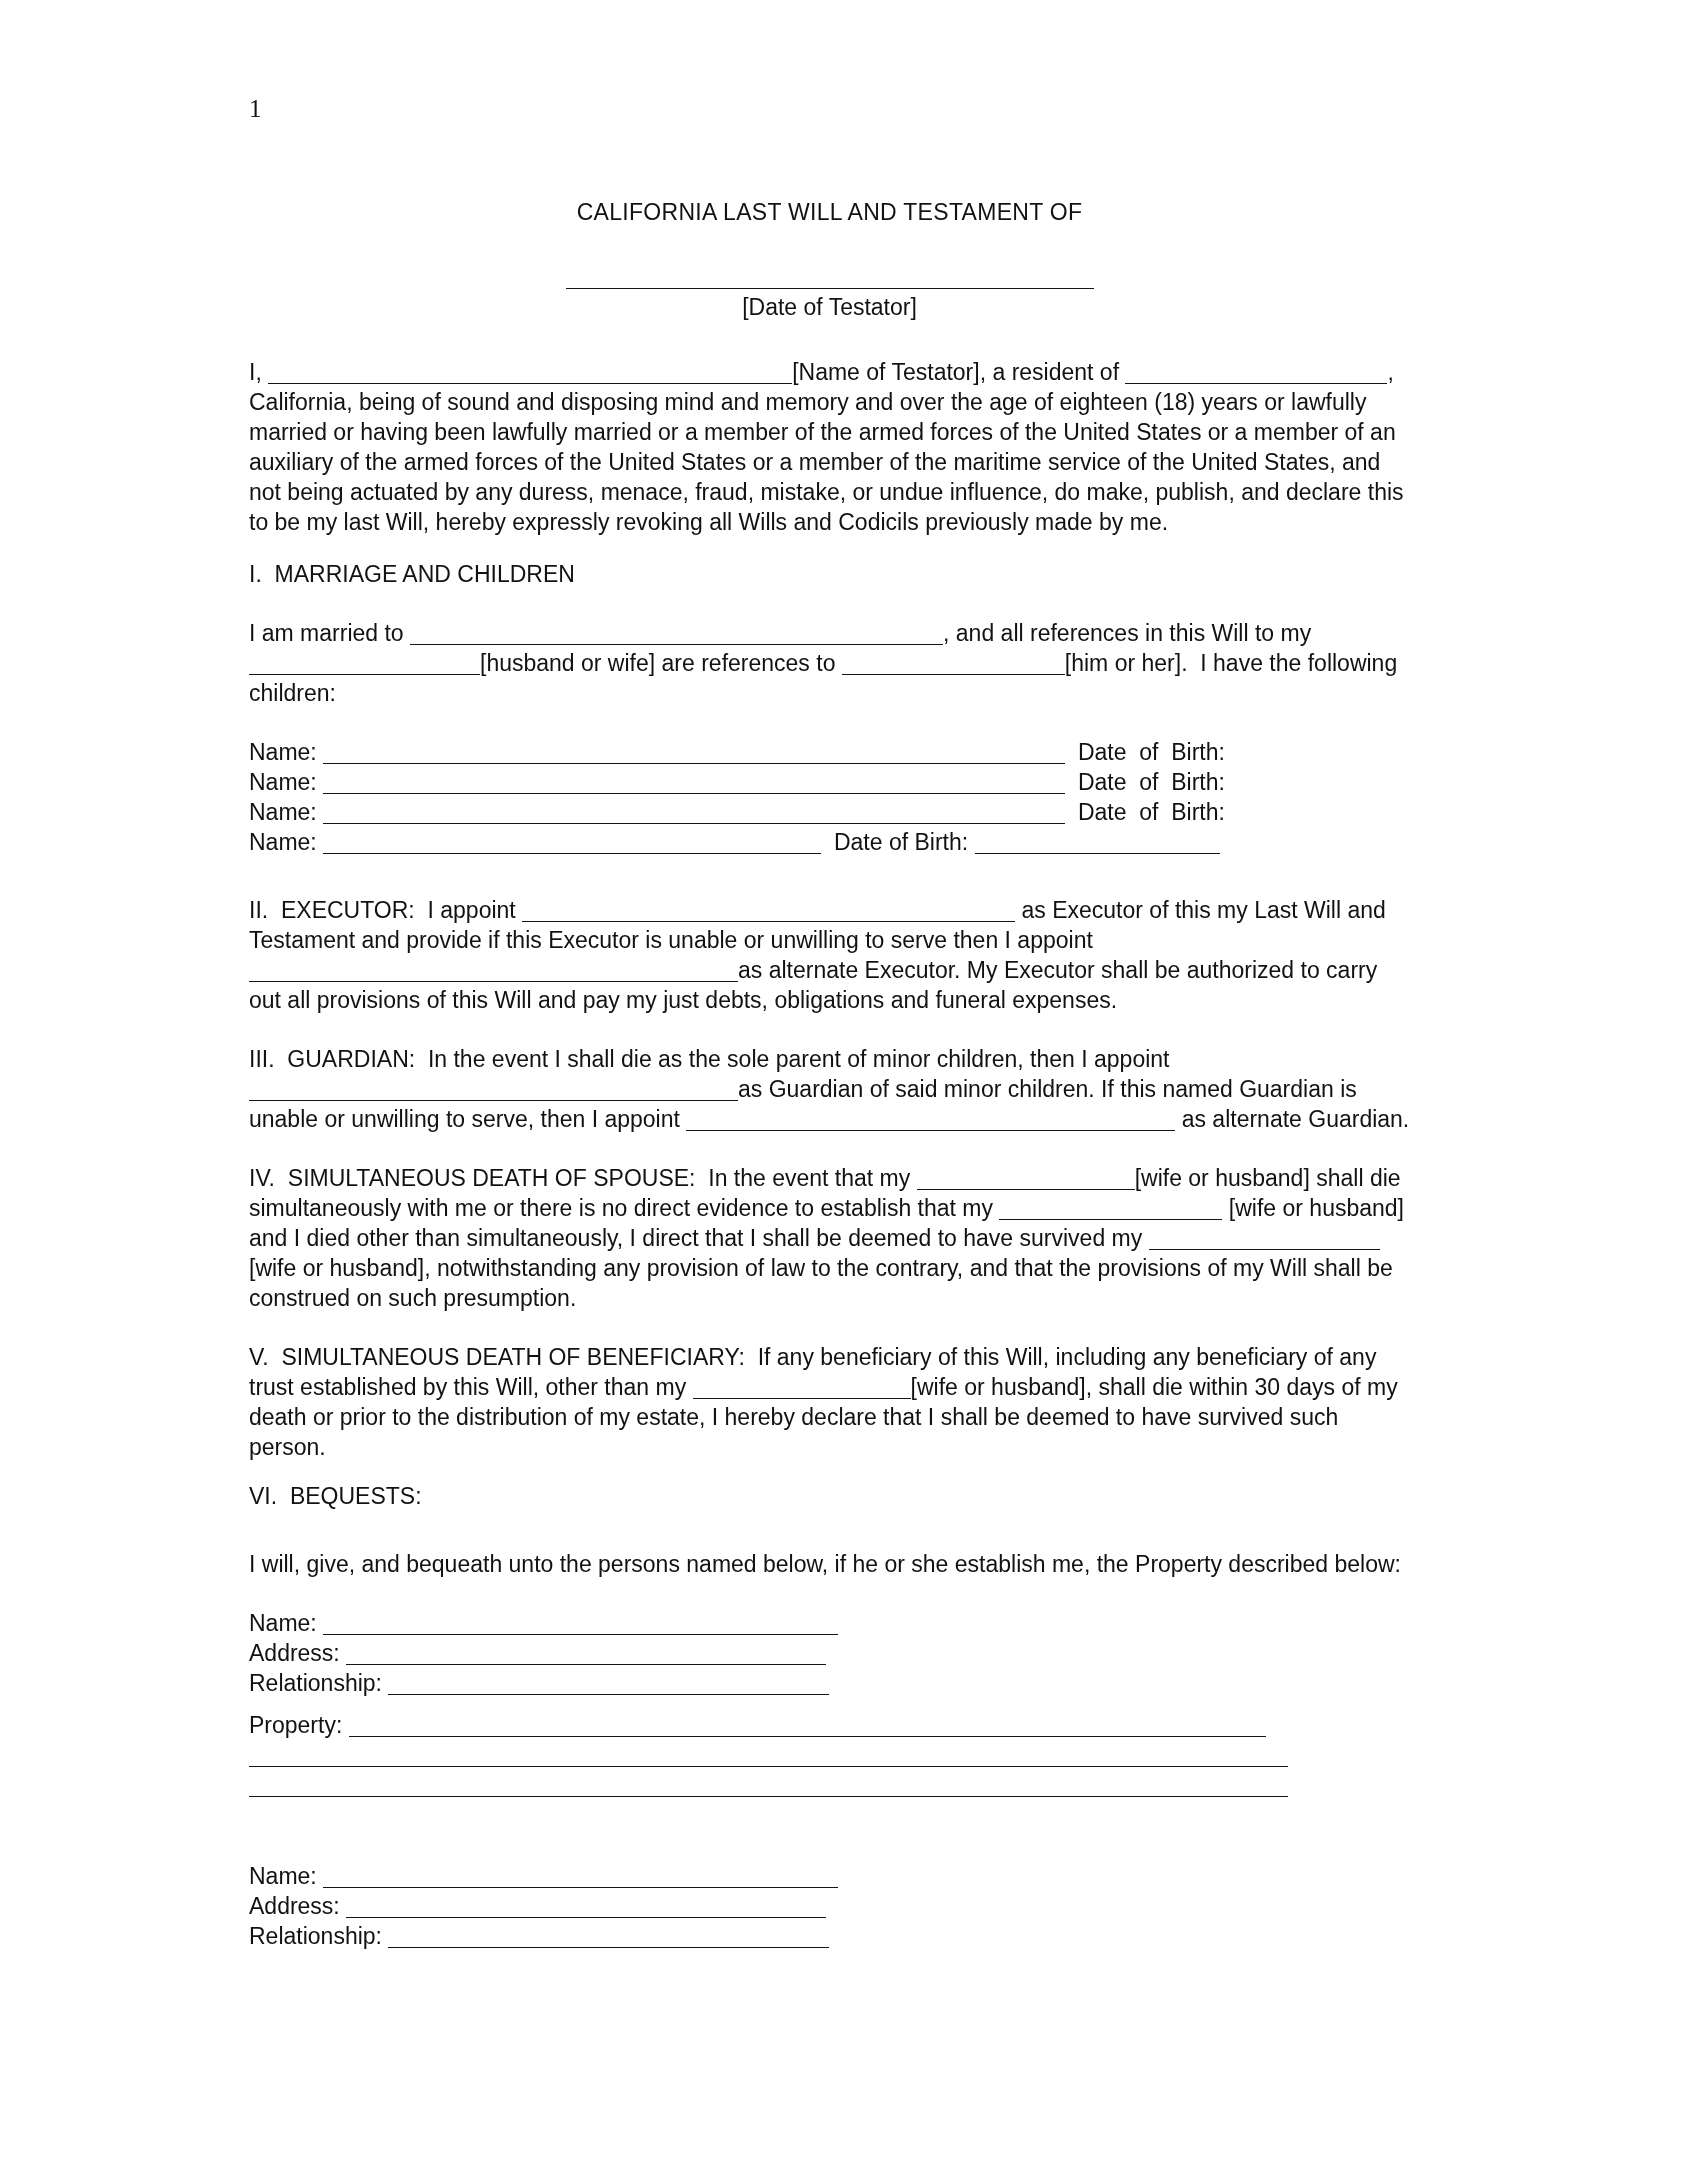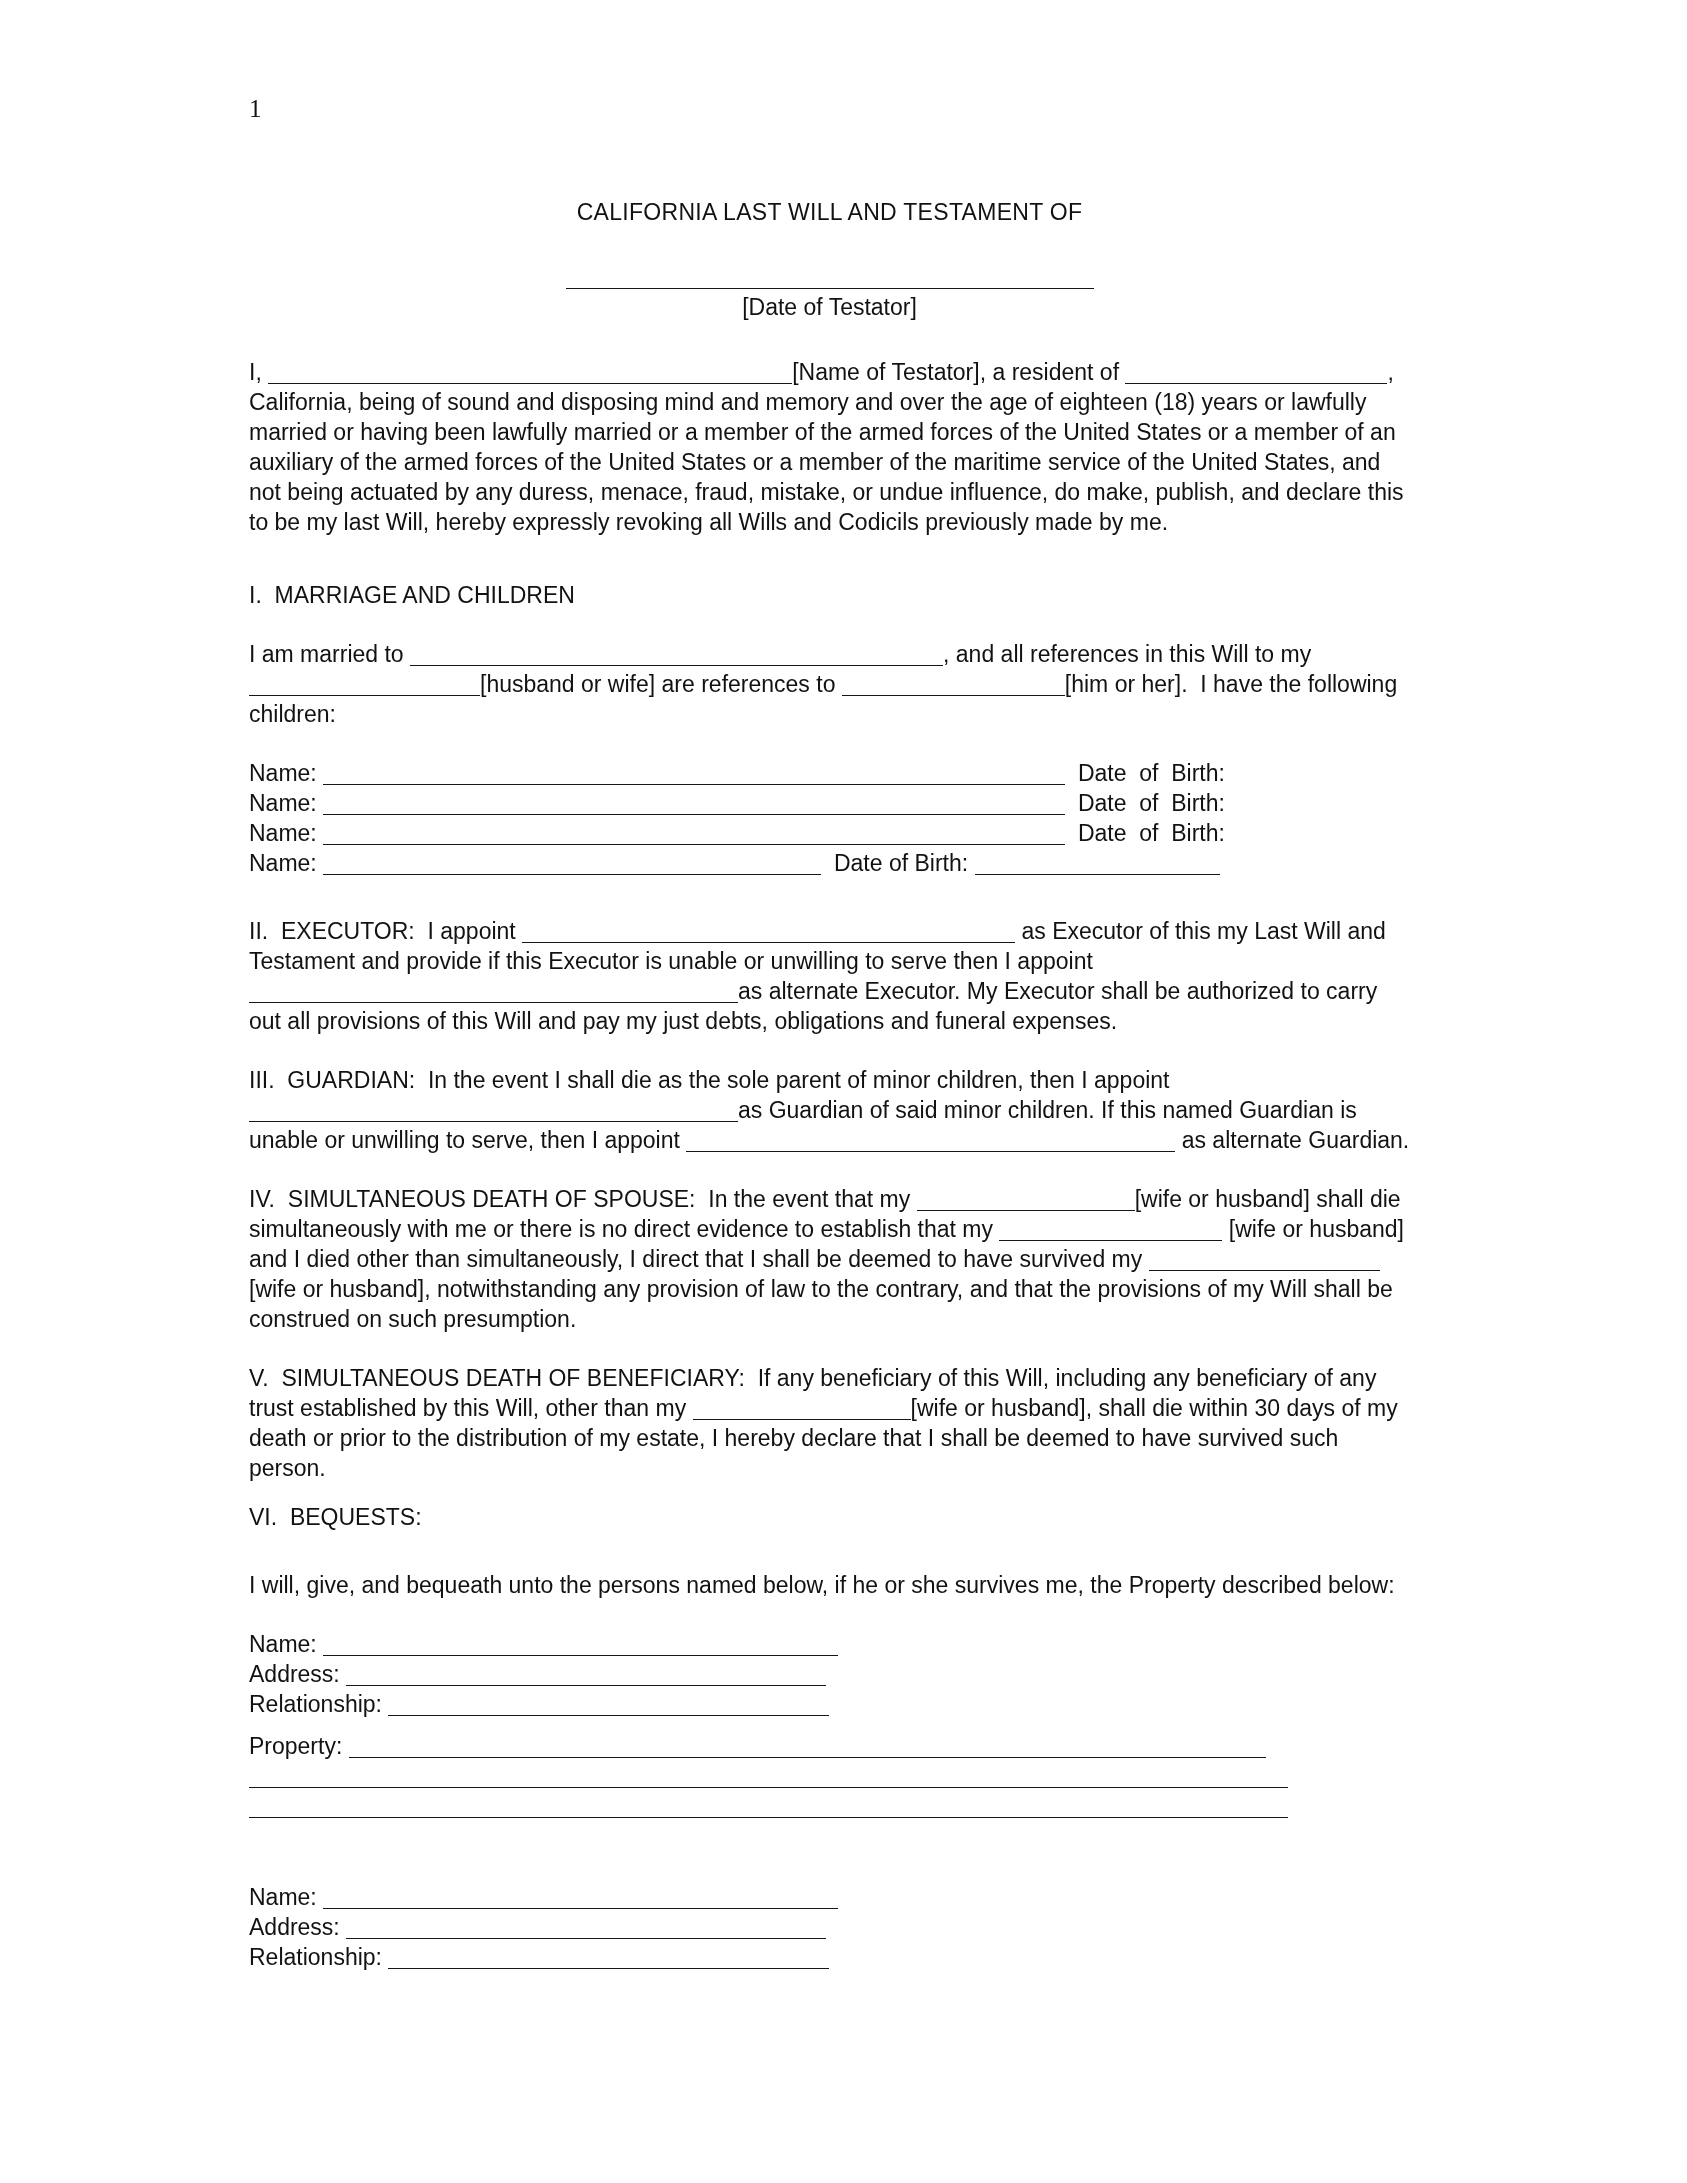--- a/index.html
+++ b/index.html
@@ -47,32 +47,32 @@
 
 <div class="page">
   <div class="page-number">1</div>
 
   <h1 class="doc-title">CALIFORNIA LAST WILL AND TESTAMENT OF</h1>
 
   <div id="doc-body">
       <div class="block" style="margin-top: 35px; text-align: center;"><span class="blank" style="width: 528px;"></span></div>
       <div class="block" style="margin-top: 0px; text-align: center;"><span class="t">[Date of Testator]</span></div>
       <div class="block" style="margin-top: 35px;"><span class="t">I, </span><span class="blank" style="width: 524px;"></span><span class="t">[Name of Testator], a resident of </span><span class="blank" style="width: 262px;"></span><span class="t">, California, being of sound and disposing mind and memory and over the age of eighteen (18) years or lawfully married or having been lawfully married or a member of the armed forces of the United States or a member of an auxiliary of the armed forces of the United States or a member of the maritime service of the United States, and not being actuated by any duress, menace, fraud, mistake, or undue influence, do make, publish, and declare this to be my last Will, hereby expressly revoking all Wills and Codicils previously made by me.</span></div>
-      <div class="block" style="margin-top: 43px;"><span class="t">I.  MARRIAGE AND CHILDREN</span></div>
+      <div class="block" style="margin-top: 22px;"><span class="t">I.  MARRIAGE AND CHILDREN</span></div>
       <div class="block" style="margin-top: 29px;"><span class="t">I am married to </span><span class="blank" style="width: 533px;"></span><span class="t">, and all references in this Will to my </span><span class="blank" style="width: 231px;"></span><span class="t">[husband or wife] are references to </span><span class="blank" style="width: 223px;"></span><span class="t">[him or her].  I have the following children:</span></div>
       <div class="block" style="margin-top: 29px;"><span class="b">Name:</span><span class="t"> </span><span class="blank" style="width: 742px;"></span><span class="t">  </span><span class="b">Date  of  Birth:</span></div>
       <div class="block" style="margin-top: 0px;"><span class="b">Name:</span><span class="t"> </span><span class="blank" style="width: 742px;"></span><span class="t">  </span><span class="b">Date  of  Birth:</span></div>
       <div class="block" style="margin-top: 0px;"><span class="b">Name:</span><span class="t"> </span><span class="blank" style="width: 742px;"></span><span class="t">  </span><span class="b">Date  of  Birth:</span></div>
       <div class="block" style="margin-top: 0px;"><span class="b">Name:</span><span class="t"> </span><span class="blank" style="width: 498px;"></span><span class="t">  </span><span class="b">Date of Birth:</span><span class="t"> </span><span class="blank" style="width: 245px;"></span></div>
       <div class="block" style="margin-top: 38px;"><span class="t">II.  EXECUTOR:  I appoint </span><span class="blank" style="width: 493px;"></span><span class="t"> as Executor of this my Last Will and Testament and provide if this Executor is unable or unwilling to serve then I appoint </span><span class="blank" style="width: 489px;"></span><span class="t">as alternate Executor. My Executor shall be authorized to carry out all provisions of this Will and pay my just debts, obligations and funeral expenses.</span></div>
       <div class="block" style="margin-top: 29px;"><span class="t">III.  GUARDIAN:  In the event I shall die as the sole parent of minor children, then I appoint </span><span class="blank" style="width: 489px;"></span><span class="t">as Guardian of said minor children. If this named Guardian is unable or unwilling to serve, then I appoint </span><span class="blank" style="width: 489px;"></span><span class="t"> as alternate Guardian.</span></div>
       <div class="block" style="margin-top: 29px;"><span class="t">IV.  SIMULTANEOUS DEATH OF SPOUSE:  In the event that my </span><span class="blank" style="width: 218px;"></span><span class="t">[wife or husband] shall die simultaneously with me or there is no direct evidence to establish that my </span><span class="blank" style="width: 223px;"></span><span class="t"> [wife or husband] and I died other than simultaneously, I direct that I shall be deemed to have survived my </span><span class="blank" style="width: 231px;"></span><span class="t">[wife or husband], notwithstanding any provision of law to the contrary, and that the provisions of my Will shall be construed on such presumption.</span></div>
       <div class="block" style="margin-top: 29px;"><span class="t">V.  SIMULTANEOUS DEATH OF BENEFICIARY:  If any beneficiary of this Will, including any beneficiary of any trust established by this Will, other than my </span><span class="blank" style="width: 218px;"></span><span class="t">[wife or husband], shall die within 30 days of my death or prior to the distribution of my estate, I hereby declare that I shall be deemed to have survived such person.</span></div>
       <div class="block" style="margin-top: 19px;"><span class="t">VI.  BEQUESTS:</span></div>
-      <div class="block" style="margin-top: 38px;"><span class="t">I will, give, and bequeath unto the persons named below, if he or she survives me, the Property described below:</span></div>
+      <div class="block" style="margin-top: 38px;"><span class="t">I will, give, and bequeath unto the persons named below, if he or she establish me, the Property described below:</span></div>
       <div class="block" style="margin-top: 29px;"><span class="b">Name:</span><span class="t"> </span><span class="blank" style="width: 515px;"></span></div>
       <div class="block" style="margin-top: 0px;"><span class="b">Address:</span><span class="t"> </span><span class="blank" style="width: 480px;"></span></div>
       <div class="block" style="margin-top: 0px;"><span class="b">Relationship:</span><span class="t"> </span><span class="blank" style="width: 441px;"></span></div>
       <div class="block" style="margin-top: 12px;"><span class="b">Property:</span><span class="t"> </span><span class="blank" style="width: 917px;"></span></div>
       <div class="block" style="margin-top: 0px;"><span class="blank" style="width: 1039px;"></span></div>
       <div class="block" style="margin-top: 0px;"><span class="blank" style="width: 1039px;"></span></div>
       <div class="block" style="margin-top: 61px;"><span class="b">Name:</span><span class="t"> </span><span class="blank" style="width: 515px;"></span></div>
       <div class="block" style="margin-top: 0px;"><span class="b">Address:</span><span class="t"> </span><span class="blank" style="width: 480px;"></span></div>
       <div class="block" style="margin-top: 0px;"><span class="b">Relationship:</span><span class="t"> </span><span class="blank" style="width: 441px;"></span></div>
     </div>

